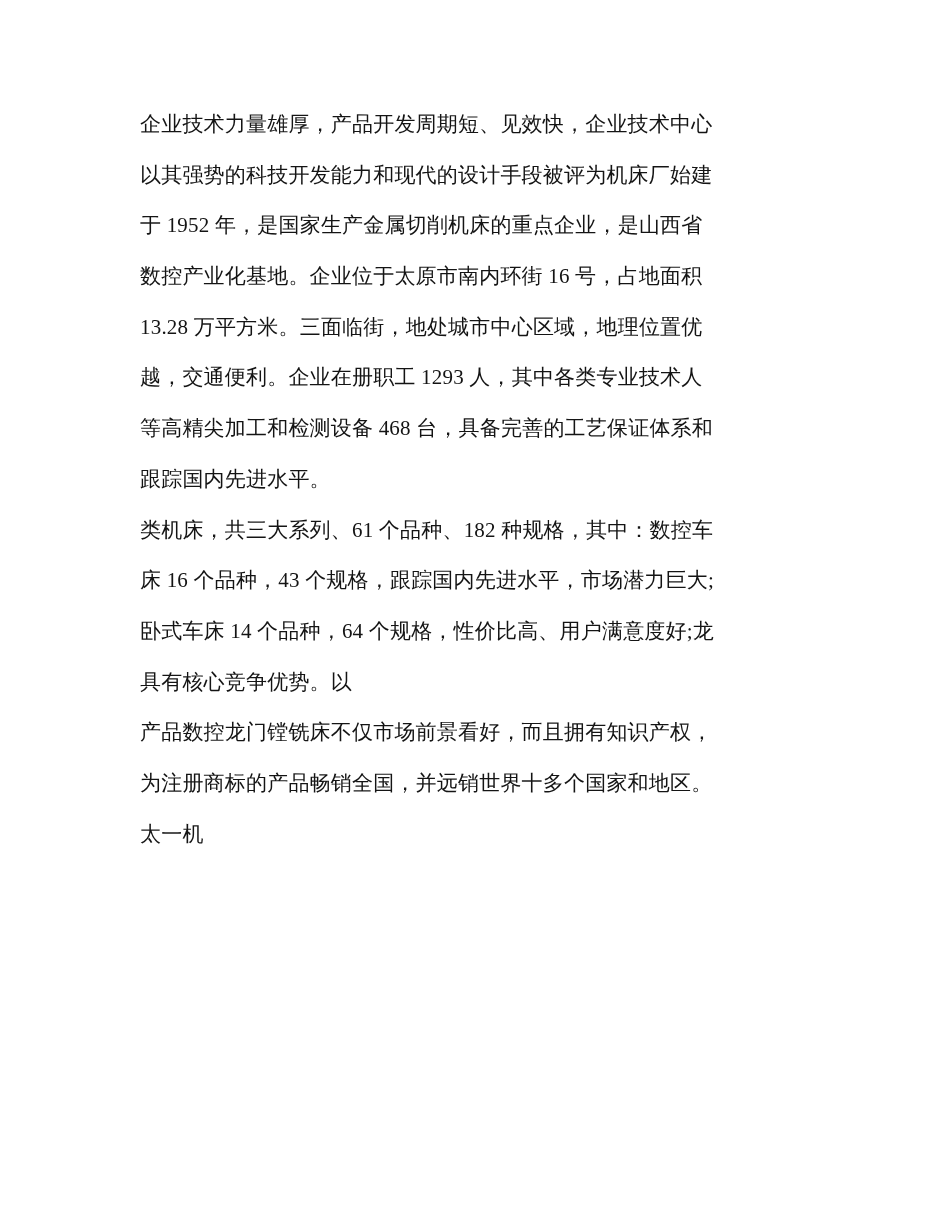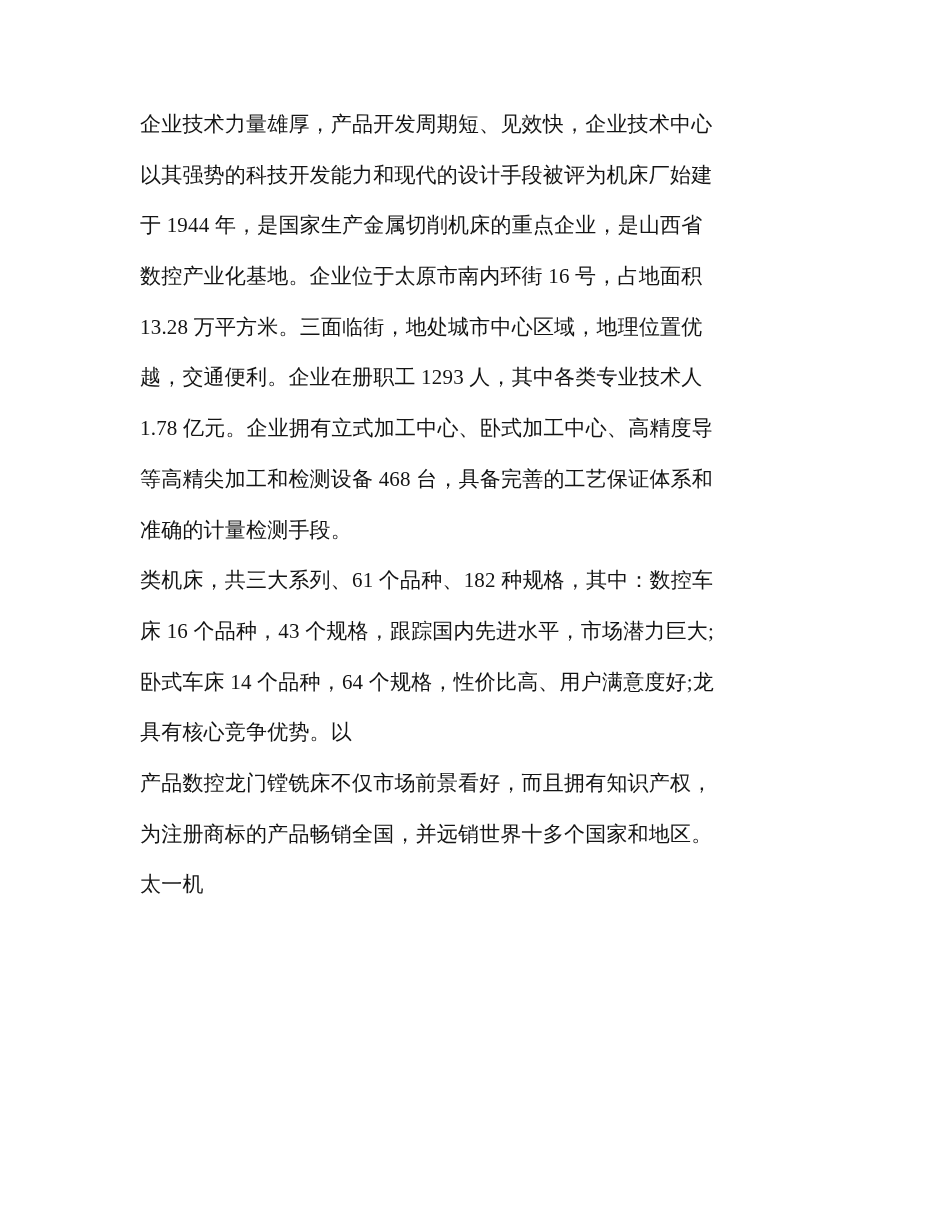--- a/index.html
+++ b/index.html
@@ -41,30 +41,29 @@
 </style>
 </head>
 <body>
 
 <div class="doc-page">
   <div class="text-block">
 
     <div class="doc-paragraph">
       <div class="doc-line">企业技术力量雄厚，产品开发周期短、见效快，企业技术中心</div>
       <div class="doc-line">以其强势的科技开发能力和现代的设计手段被评为机床厂始建</div>
-      <div class="doc-line">于 1944 年，是国家生产金属切削机床的重点企业，是山西省</div>
+      <div class="doc-line">于 1952 年，是国家生产金属切削机床的重点企业，是山西省</div>
       <div class="doc-line">数控产业化基地。企业位于太原市南内环街 16 号，占地面积</div>
       <div class="doc-line">13.28 万平方米。三面临街，地处城市中心区域，地理位置优</div>
       <div class="doc-line">越，交通便利。企业在册职工 1293 人，其中各类专业技术人</div>
     </div>
 
     <div class="doc-paragraph">
-      <div class="doc-line">1.78 亿元。企业拥有立式加工中心、卧式加工中心、高精度导</div>
       <div class="doc-line">等高精尖加工和检测设备 468 台，具备完善的工艺保证体系和</div>
-      <div class="doc-line">准确的计量检测手段。</div>
+      <div class="doc-line">跟踪国内先进水平。</div>
     </div>
 
     <div class="doc-paragraph">
       <div class="doc-line">类机床，共三大系列、61 个品种、182 种规格，其中：数控车</div>
       <div class="doc-line">床 16 个品种，43 个规格，跟踪国内先进水平，市场潜力巨大;</div>
       <div class="doc-line">卧式车床 14 个品种，64 个规格，性价比高、用户满意度好;龙</div>
       <div class="doc-line">具有核心竞争优势。以</div>
       <div class="doc-line">产品数控龙门镗铣床不仅市场前景看好，而且拥有知识产权，</div>
     </div>
 

